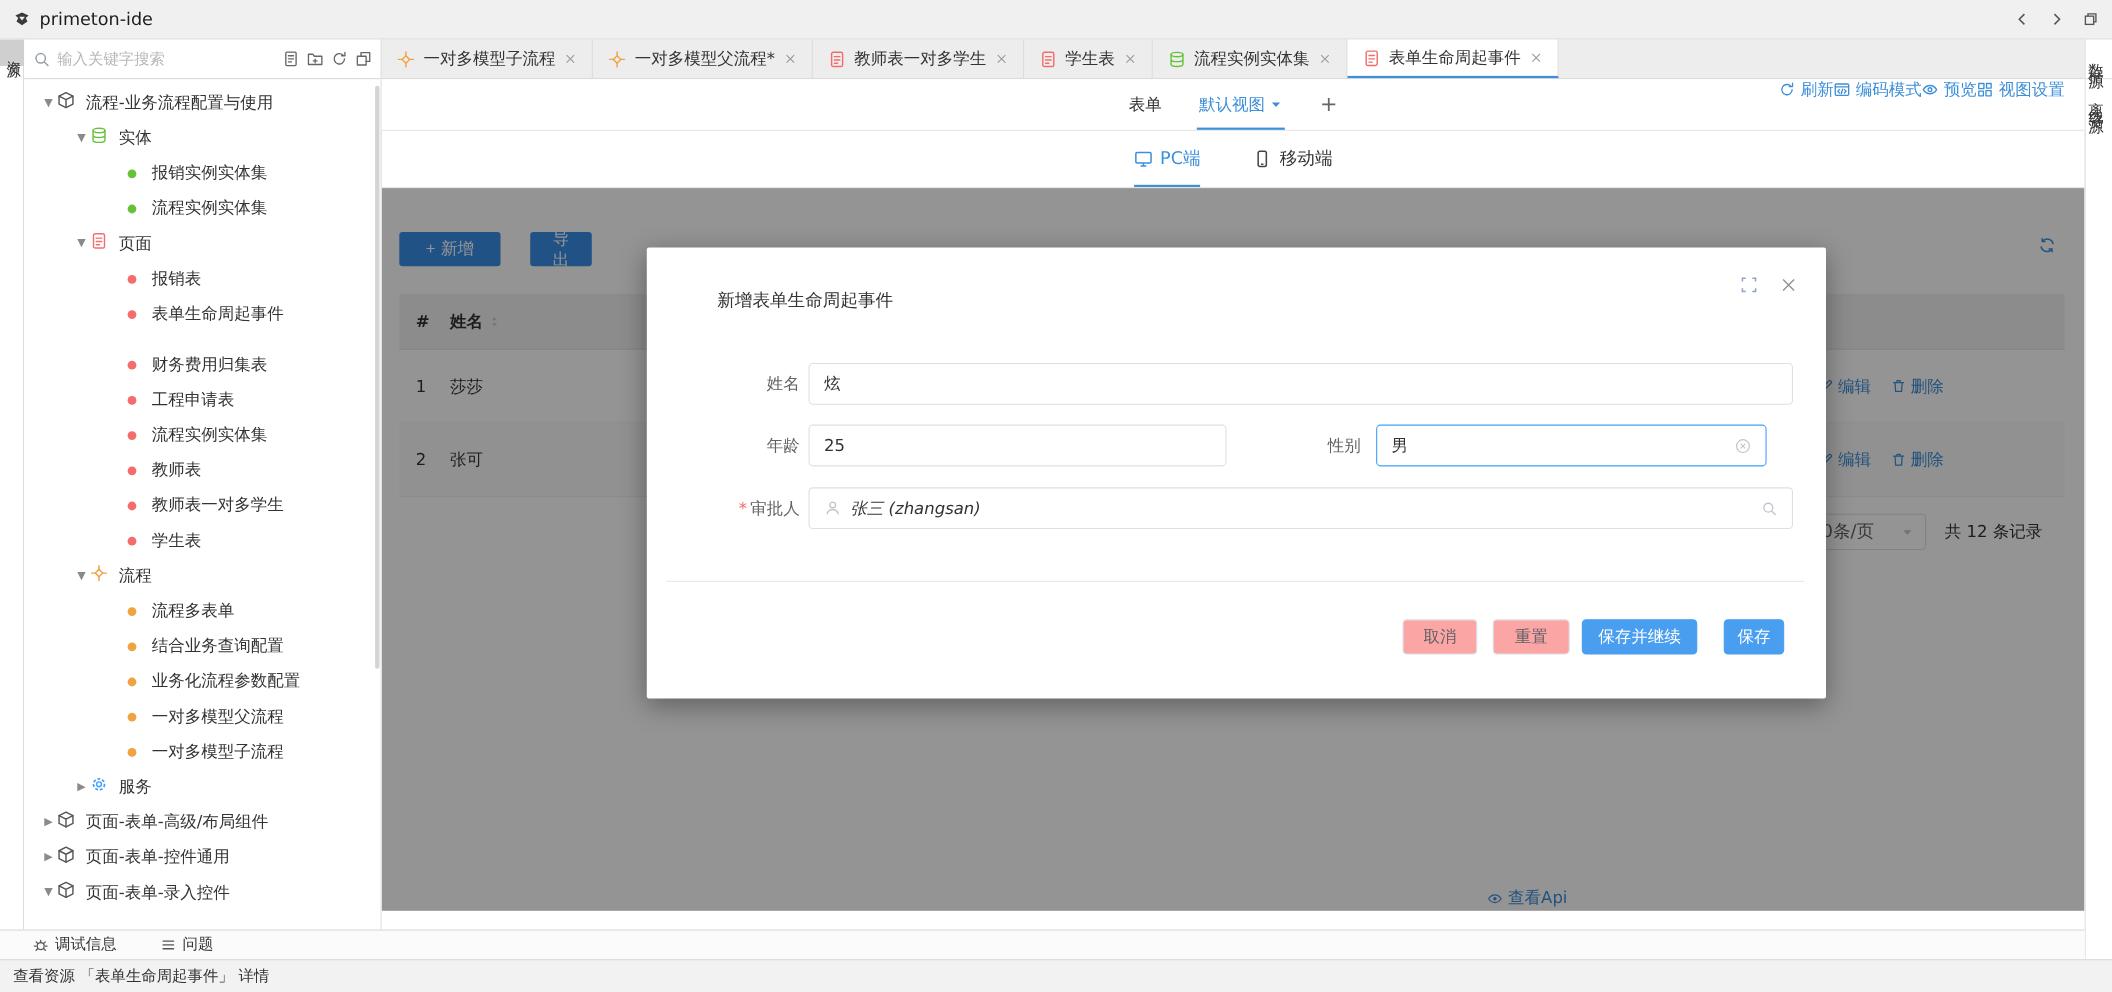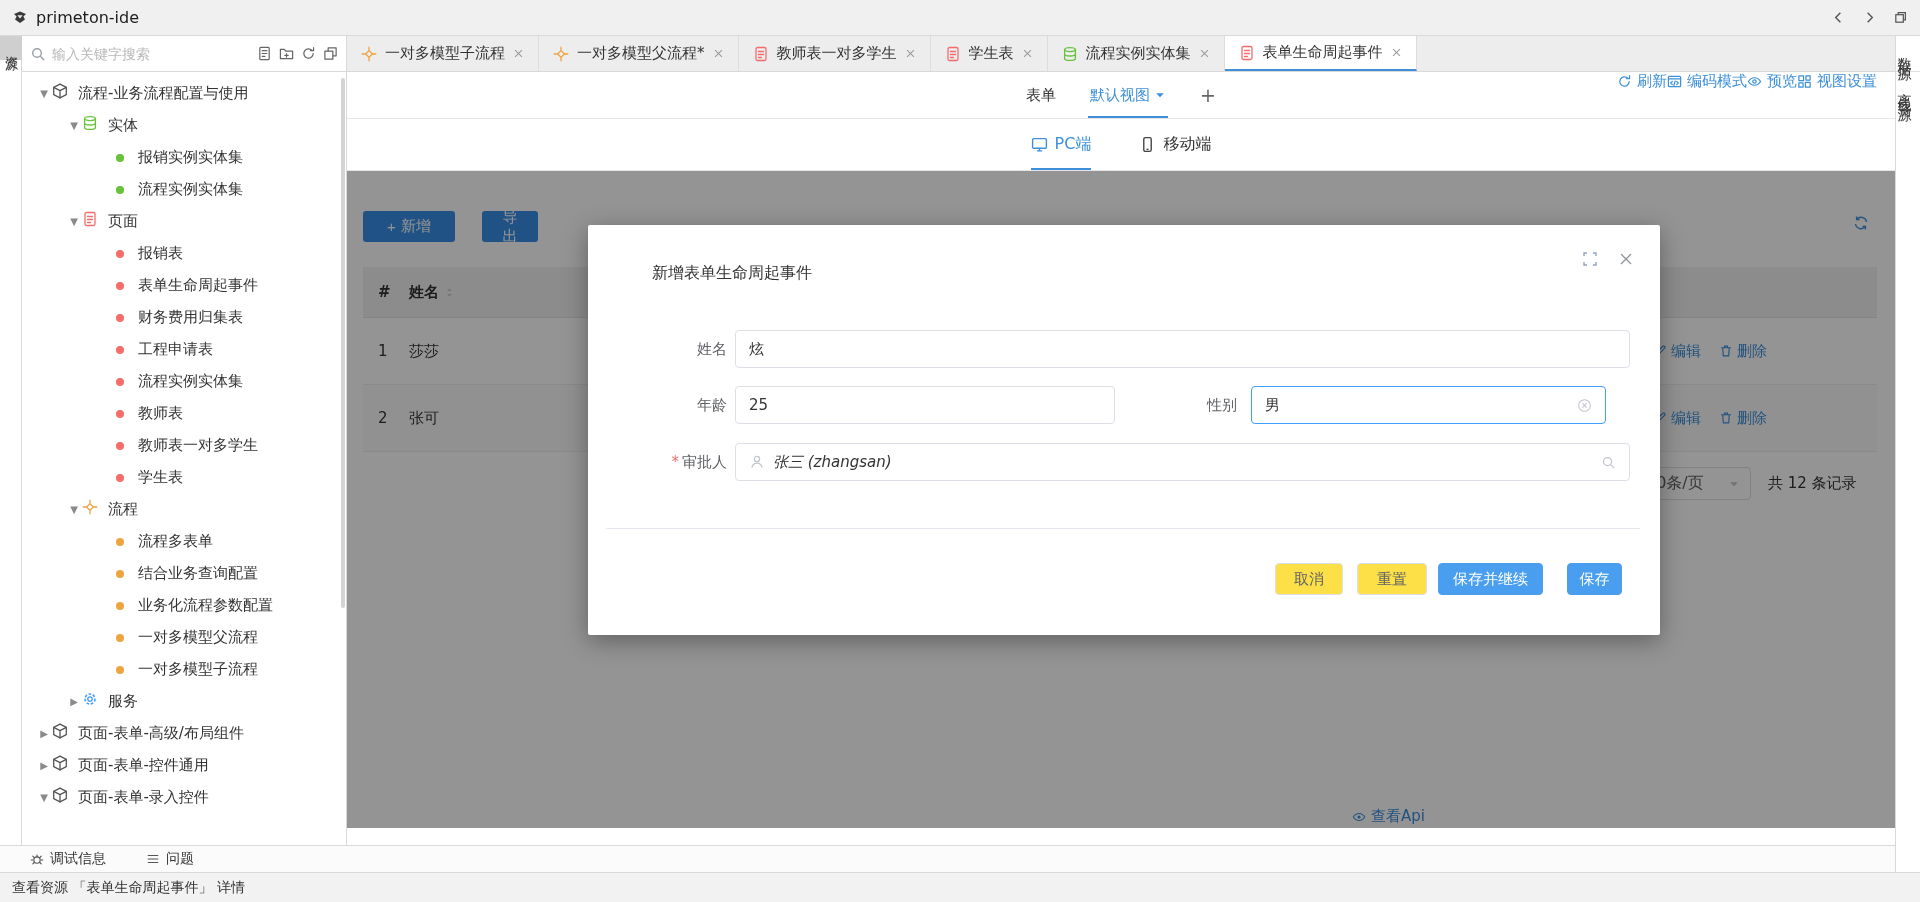--- a/index.html
+++ b/index.html
@@ -126,21 +126,21 @@
     background:#fff; display:flex; align-items:center; padding:0 13px; font-size:15px;
     color:#333; gap:8px; }
   .m-input.focused { border:1px solid #409eff; }
   .m-input .right-ic { margin-left:auto; color:#c0c4cc; }
   .m-input .right-ic svg { width:15px; height:15px; }
   .m-input .lead-ic { color:#c0c4cc; }
   .m-divider { position:absolute; left:18px; right:20px; top:303px; height:1px;
     background:#e4e7ed; }
   .m-btn { position:absolute; top:338px; height:32px; border-radius:4px; font-size:15px;
     display:flex; align-items:center; justify-content:center;
-    font-family:inherit; border:1px solid #dcdfe6; background:#fde047; color:#606266; }
+    font-family:inherit; border:1px solid #dcdfe6; background:#fca5a5; color:#606266; }
   .m-btn.primary { background:#4a9ef0; border-color:#4a9ef0; color:#fff; }
 
   
   #right-strip { width:25px; border-left:1px solid #d9d9d9; background:#fff; }
   .rs-item { writing-mode:vertical-lr; font-size:14px; color:#333; letter-spacing:5px;
     padding:10px 0; display:flex; justify-content:center; width:25px; }
   .rs-item.first { border-bottom:1px solid #e0e0e0; }
 
   
   #debug-bar { position:absolute; bottom:30px; left:0; right:25px; height:27px;
@@ -271,21 +271,21 @@
         <div class="tree-row" style="padding-left: 74px;">
           <span class="exp"></span>
           <span class="t-icon"><span class="dot" style="background: rgb(245, 108, 108);"></span></span>
           <span class="lbl">报销表</span>
         </div>
         <div class="tree-row" style="padding-left: 74px;">
           <span class="exp"></span>
           <span class="t-icon"><span class="dot" style="background: rgb(245, 108, 108);"></span></span>
           <span class="lbl">表单生命周起事件</span>
         </div>
-        <div class="tree-row" style="padding-left: 74px;">
+        <div class="tree-row" style="padding-left: 74px; margin-top: 14px;">
           <span class="exp"></span>
           <span class="t-icon"><span class="dot" style="background: rgb(245, 108, 108);"></span></span>
           <span class="lbl">财务费用归集表</span>
         </div>
         <div class="tree-row" style="padding-left: 74px;">
           <span class="exp"></span>
           <span class="t-icon"><span class="dot" style="background: rgb(245, 108, 108);"></span></span>
           <span class="lbl">工程申请表</span>
         </div>
         <div class="tree-row" style="padding-left: 74px;">

